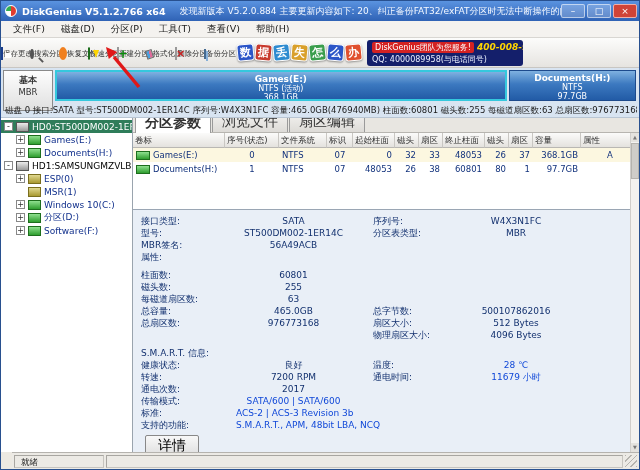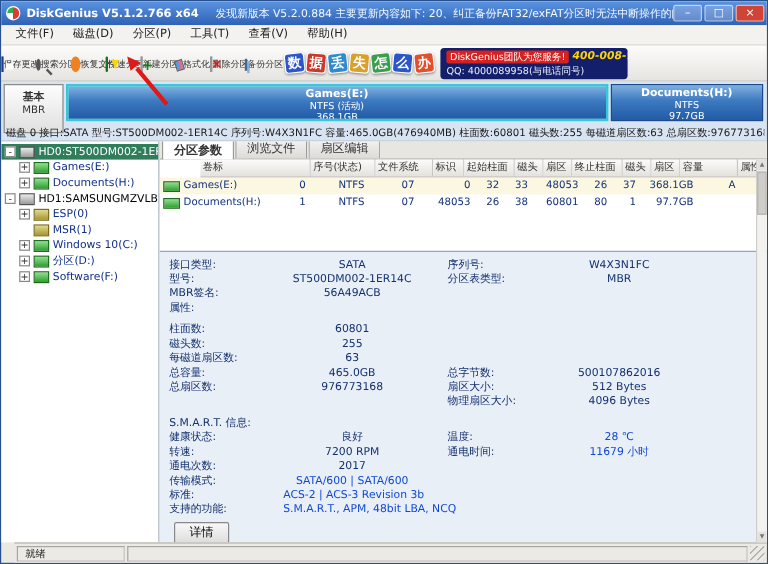--- a/index.html
+++ b/index.html
@@ -107,28 +107,28 @@
   .nicon.part { background:linear-gradient(#8fe08f,#2f9e2f); border-color:#1d6e1d; }
   .nicon.sys  { background:linear-gradient(#e0d890,#a89830); border-color:#7a6e1d; }
   .nlab { font-size:9px; color:#11308c; overflow:hidden; }
   .tnode.lvl0 .nlab { color:#000; }
   .tnode.sel { background:#2f7d5a; }
   .tnode.sel .nlab { color:#fff; }
 
   .right { position:relative; flex:1 1 auto; display:flex; flex-direction:column; background:#fff; overflow:hidden; }
   .tabsrow { height:15px; background:#e8e6e1; border-bottom:1px solid #b7b5b0;
     display:flex; align-items:flex-end; padding-left:2px; flex:0 0 auto; }
-  .tab { font-size:10px; padding:1px 9px; border:1px solid #9a9a9a; border-bottom:none;
+  .tab { font-size:14px; padding:1px 9px; border:1px solid #9a9a9a; border-bottom:none;
     background:linear-gradient(#f4f3f1,#dddbd7); color:#333; margin-right:1px;
     border-radius:2px 2px 0 0; }
   .tab.active { background:#fff; font-weight:bold; position:relative; top:1px; }
 
   .grid { display:grid;
     grid-template-columns:92px 54px 48px 26px 42px 24px 24px 42px 24px 24px 48px 1fr; }
-  .ghead { flex:0 0 auto;padding-left:34px; }
+  .ghead { flex:0 0 auto; }
   .ghead span { font-size:8.5px; color:#333; background:linear-gradient(#fbfbfa,#e4e2de);
     border-right:1px solid #c9c7c3; border-bottom:1px solid #b9b7b3; line-height:14px;
     padding:0 2px; white-space:nowrap; overflow:hidden; }
   .grow14 span, .grow14 .cellname { line-height:14px; height:14px; }
   .grow14 span { font-size:8.5px; color:#12327c; padding:0 3px; white-space:nowrap; overflow:hidden; }
   .grow14 .num { text-align:right; }
   .grow14 .ctr { text-align:center; }
   .grow14.cur { background:#fcf7e0; }
   .cellname { display:flex; align-items:center; padding-left:2px; }
   .rowicon { width:14px; height:9px; border:1px solid #1d6e1d;
@@ -141,21 +141,21 @@
     padding:5px 10px 0 8px; overflow:hidden; }
   .drow { display:flex; height:12px; line-height:12px; font-size:9px; }
   .dl { flex:0 0 95px; color:#13316f; white-space:nowrap; overflow:hidden; }
   .dv { flex:0 0 115px; color:#13316f; text-align:center; white-space:nowrap; }
   .dv.grow { flex:0 0 auto; min-width:115px; }
   .dl.l2 { flex:0 0 100px; padding-left:22px; }
   .dv.v2 { flex:0 0 130px; }
   .c-blue { color:#1048d8; }
   .drow.gap { margin-top:6px; }
   .smart-title { font-size:9px; color:#13316f; margin-top:6px; height:12px; line-height:12px; }
-  .detail-btn { margin:4px 0 12px 4px; font-size:10px; padding:1px 12px;
+  .detail-btn { margin:4px 0 12px 4px; font-size:14px; padding:1px 12px;
     background:linear-gradient(#f8f8f8,#dedede); border:1px solid #888; border-radius:2px;
     font-family:"DejaVu Sans","Liberation Sans",sans-serif; }
 
   
   .vscroll { position:absolute; right:0; top:15px; bottom:0; width:9px;
     background:#f3f2f0; border-left:1px solid #d0cecb; z-index:5; }
   .varrow { display:block; width:100%; height:9px; font-size:5px; color:#777;
     text-align:center; line-height:9px; background:#e4e2de; }
   .varrow.down { position:absolute; bottom:0; }
   .vthumb { position:absolute; top:10px; left:0; width:100%; height:36px;

